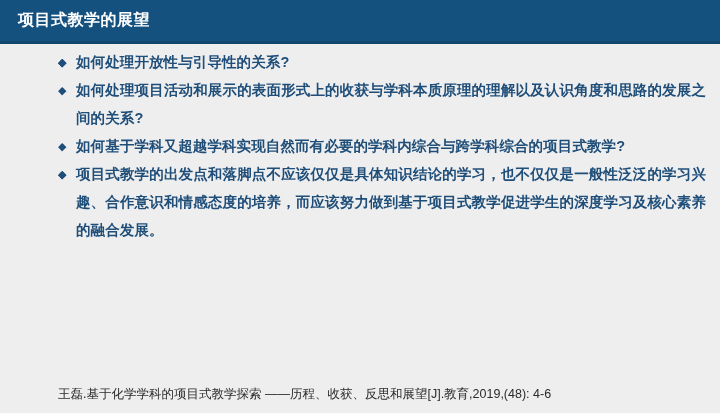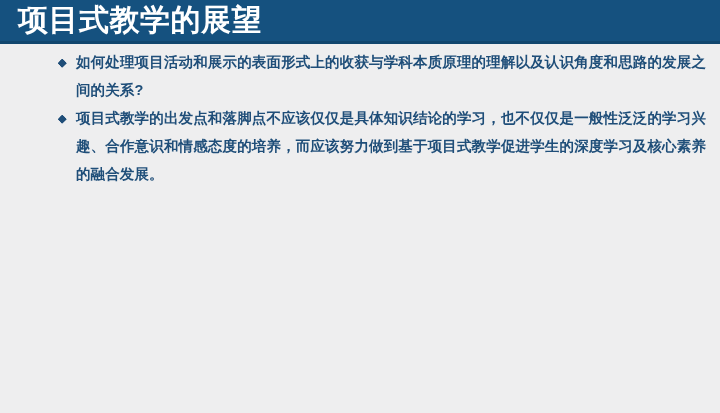--- a/index.html
+++ b/index.html
@@ -28,21 +28,21 @@
     width: 720px;
     height: 44px;
     background: #15517f;
     border-bottom: 3px solid #11466e;
     box-sizing: border-box;
     display: flex;
     align-items: center;
   }
   .title-text {
     color: #ffffff;
-    font-size: 30px;
+    font-size: 16px;
     font-weight: bold;
     letter-spacing: 0.5px;
     padding-left: 18px;
     line-height: 1;
     margin-top: -2px;
   }
   .body-area {
     position: absolute;
     left: 0;
     top: 44px;
@@ -103,38 +103,41 @@
       <p class="bullet-item">
         <span class="bullet-marker">◆</span>
       </p>
 
       <p class="bullet-item">
         <span class="bullet-marker">◆</span>
       </p>
 
       <p class="bullet-item">
         <span class="bullet-marker">◆</span>
+        <span>如何处理开放性与引导性的关系?</span>
       </p>
 
       <p class="bullet-item">
         <span class="bullet-marker">◆</span>
         <span>如何处理项目活动和展示的表面形式上的收获与学科本质原理的理解以及认识角度和思路的发展之间的关系?</span>
       </p>
 
       <p class="bullet-item">
         <span class="bullet-marker">◆</span>
+        <span>如何基于学科又超越学科实现自然而有必要的学科内综合与跨学科综合的项目式教学?</span>
       </p>
 
       <p class="bullet-item">
         <span class="bullet-marker">◆</span>
       </p>
 
       <p class="bullet-item">
         <span class="bullet-marker">◆</span>
         <span>项目式教学的出发点和落脚点不应该仅仅是具体知识结论的学习，也不仅仅是一般性泛泛的学习兴趣、合作意识和情感态度的培养，而应该努力做到基于项目式教学促进学生的深度学习及核心素养的融合发展。</span>
       </p>
 
     </div>
 
+    <div class="citation">王磊.基于化学学科的项目式教学探索 ——历程、收获、反思和展望[J].教育,2019,(48): 4-6</div>
 
   </div>
 
 </div>
 
 </body></html>

